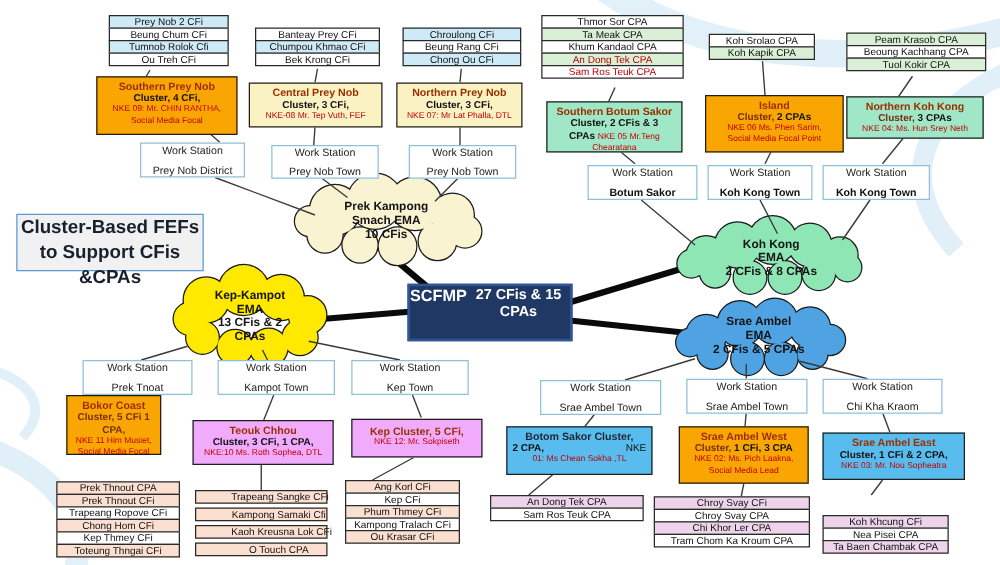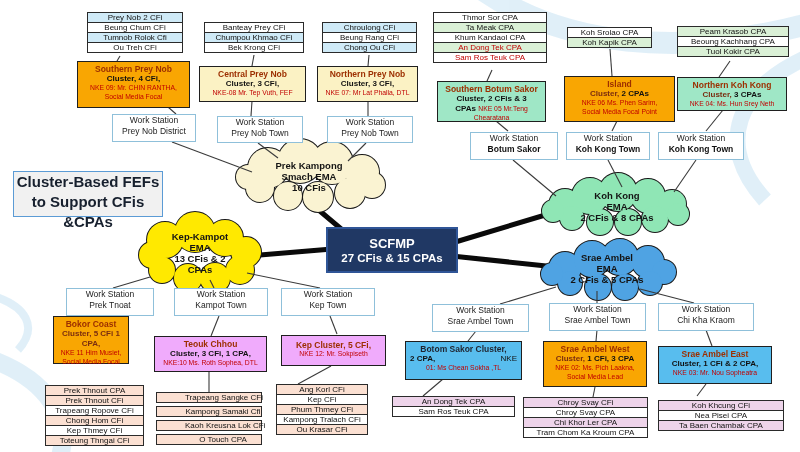--- a/index.html
+++ b/index.html
@@ -23,28 +23,28 @@
   .bg-green{background:#9fe7c6;} .bg-blue{background:#58bdee;}
   .ct{font-size:8.5px;line-height:10px;font-weight:bold;color:#9c2f00;white-space:nowrap;}
   .ct-dark{font-size:8.5px;line-height:10px;font-weight:bold;color:#1f2430;white-space:nowrap;}
   .cs{font-size:8px;line-height:10px;font-weight:bold;color:#111;white-space:nowrap;display:inline;}
   .csr{font-size:8px;line-height:10px;color:#7a2d10;font-weight:bold;display:inline;}
   .csline{font-size:8px;line-height:10px;white-space:nowrap;}
   .cn{font-size:6.8px;line-height:8.5px;color:#c00000;white-space:nowrap;display:inline;}
   .cnline{font-size:6.8px;line-height:8.5px;white-space:nowrap;}
   
   .station{position:absolute;box-sizing:border-box;background:#fff;border:1.4px solid #8fc0da;
-           display:flex;flex-direction:column;justify-content:flex-start;align-items:center;
+           display:flex;flex-direction:column;justify-content:space-between;align-items:center;
            font-size:8.5px;line-height:10.5px;color:#222;text-align:center;}
   .st-b{font-weight:bold;color:#111;}
   
   .cloudtxt{position:absolute;text-align:center;font-weight:bold;color:#141414;line-height:11px;}
   
   #hub{position:absolute;background:#203864;border:2px solid #2f5597;color:#fff;text-align:center;
-       display:flex;flex-direction:column;justify-content:center;}
+       display:flex;justify-content:center;}
   #hub .h1{font-size:13px;font-weight:bold;line-height:15px;}
   #hub .h2{font-size:11.5px;font-weight:bold;line-height:14px;}
   #titlebox{position:absolute;background:#f1f1f1;border:1.6px solid #5b9bd5;text-align:center;
             font-size:15px;font-weight:bold;color:#17202e;line-height:20px;padding-top:0;overflow:visible;}
 </style>
 </head>
 <body>
 
 <div id="stage">
 
@@ -427,19 +427,19 @@
 
   <div class="station" style="left:658px;top:303px;width:96px;height:28px">
     <div>Work Station</div>
     <div>Chi Kha Kraom</div>
   </div>
   <div class="cluster bg-blue" style="left:658px;top:346px;width:114px;height:38px">
     <div class="ct">Srae Ambel East</div>
     <div class="csline"><span class="cs">Cluster, 1 CFi &amp; 2 CPA,</span></div>
     <div class="cnline"><span class="cn">NKE 03: Mr. Nou Sopheatra</span></div>
   </div>
-  <div class="vlist" style="left:658px;top:400px;width:126px">
+  <div class="vlist" style="left:658px;top:412px;width:101px">
     <div class="vitem c-pink">Koh Khcung CFi</div>
     <div class="vitem c-white">Nea Pisei CPA</div>
     <div class="vitem c-pink">Ta Baen Chambak CPA</div>
   </div>
 
 </div>
 
 </body></html>

